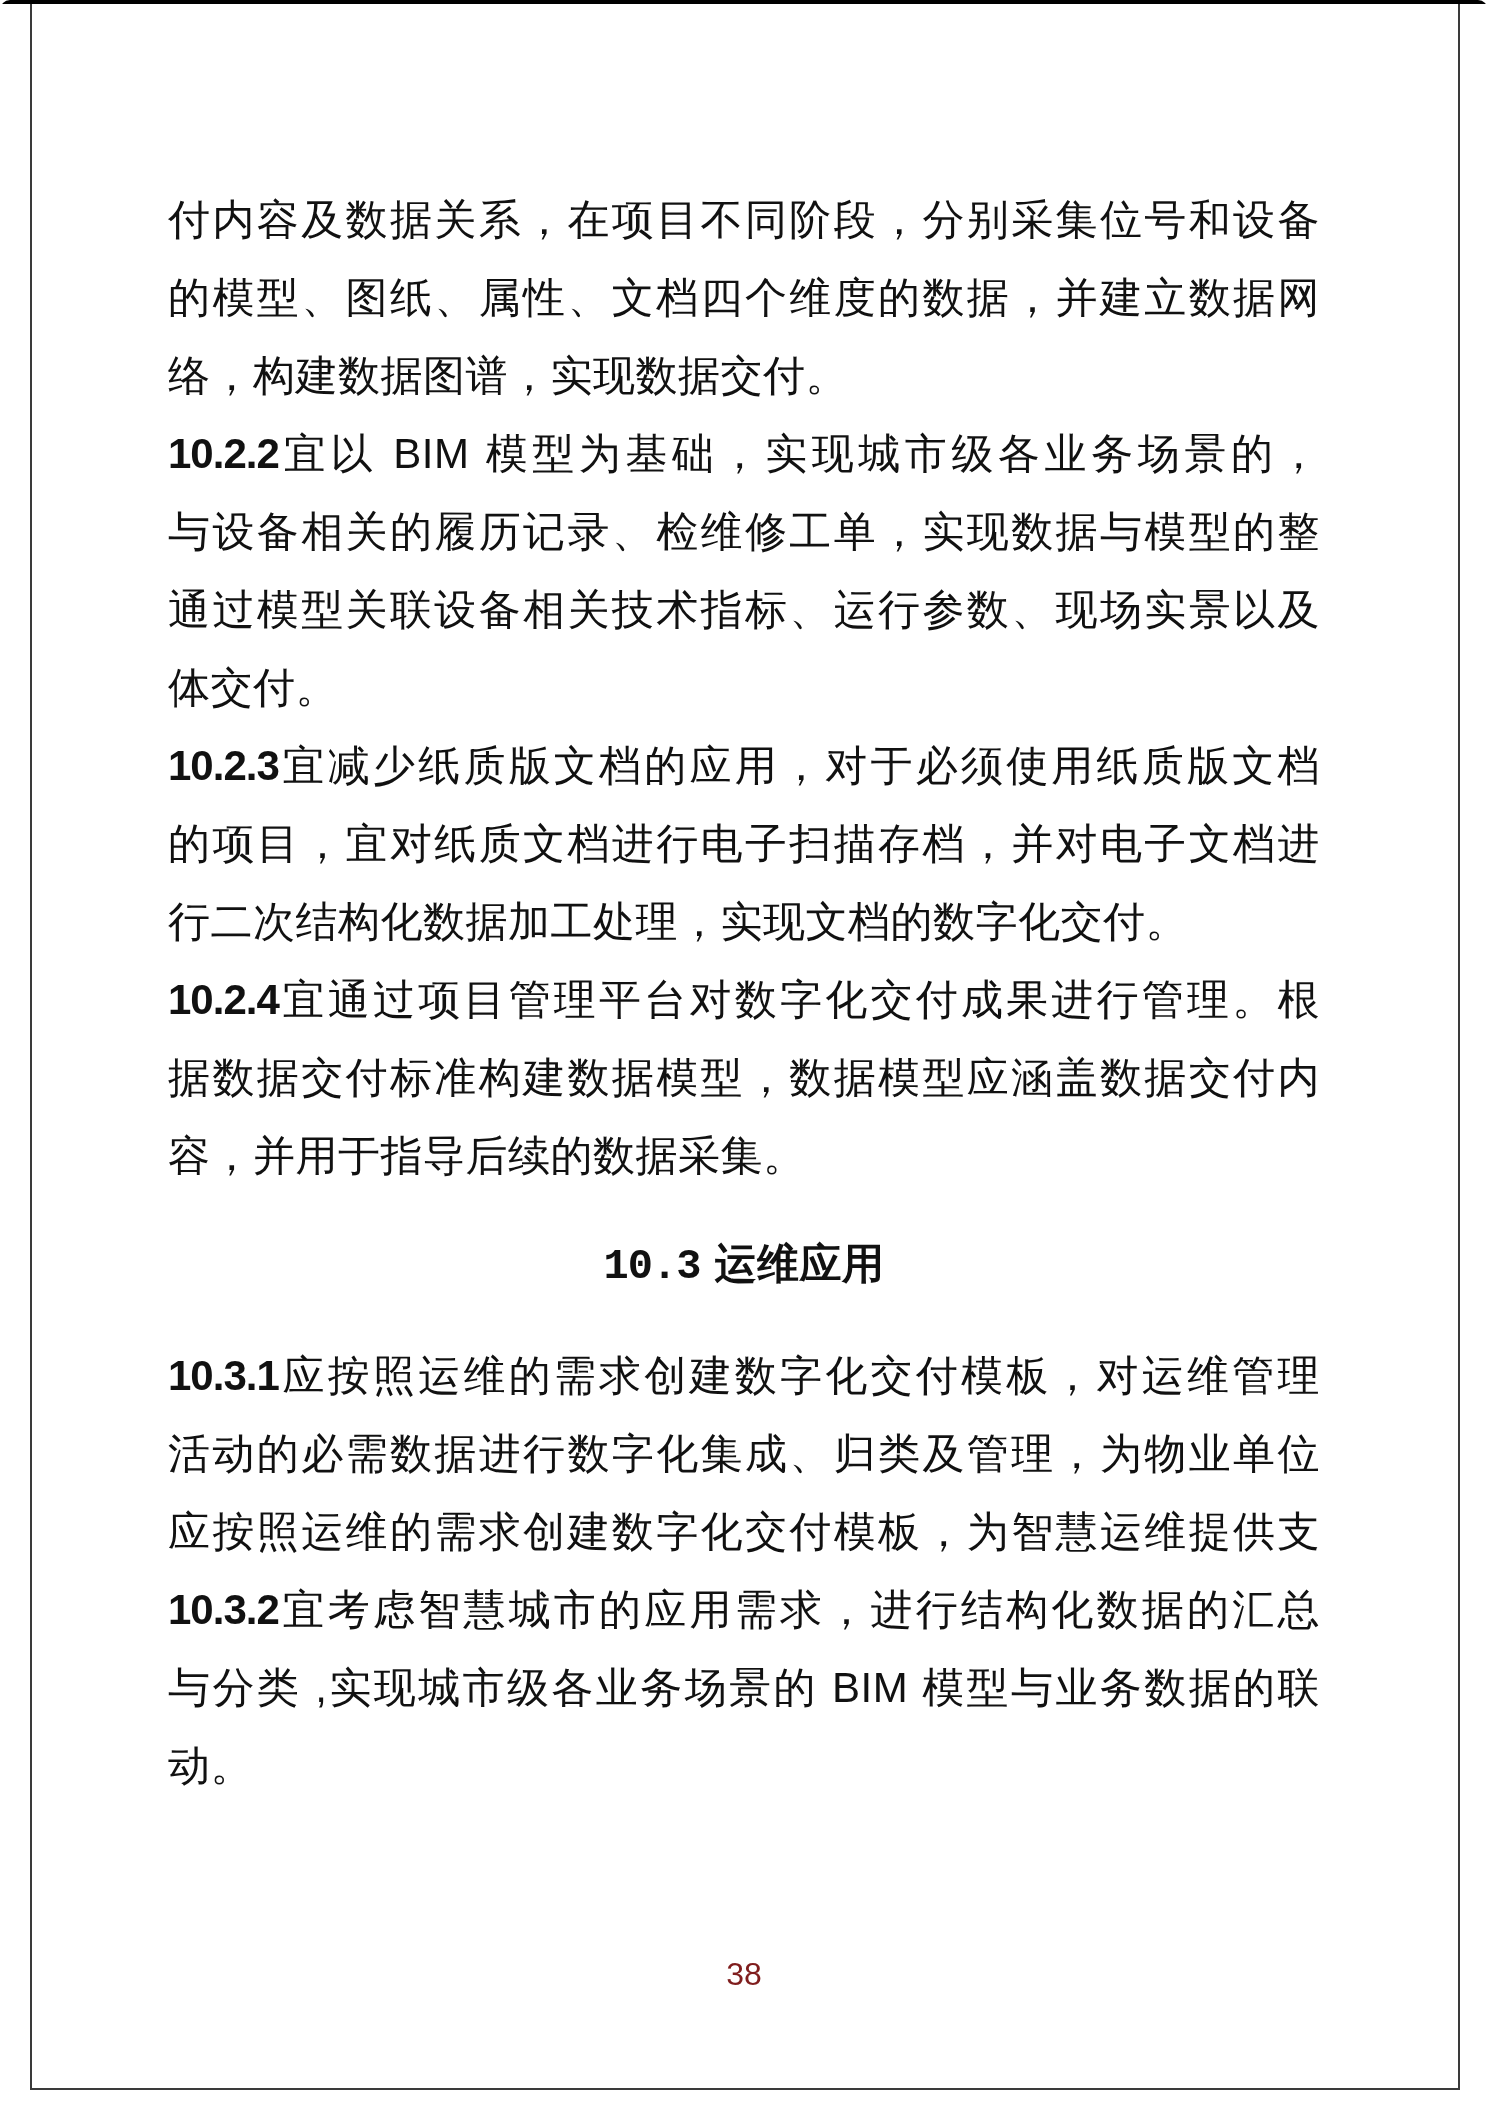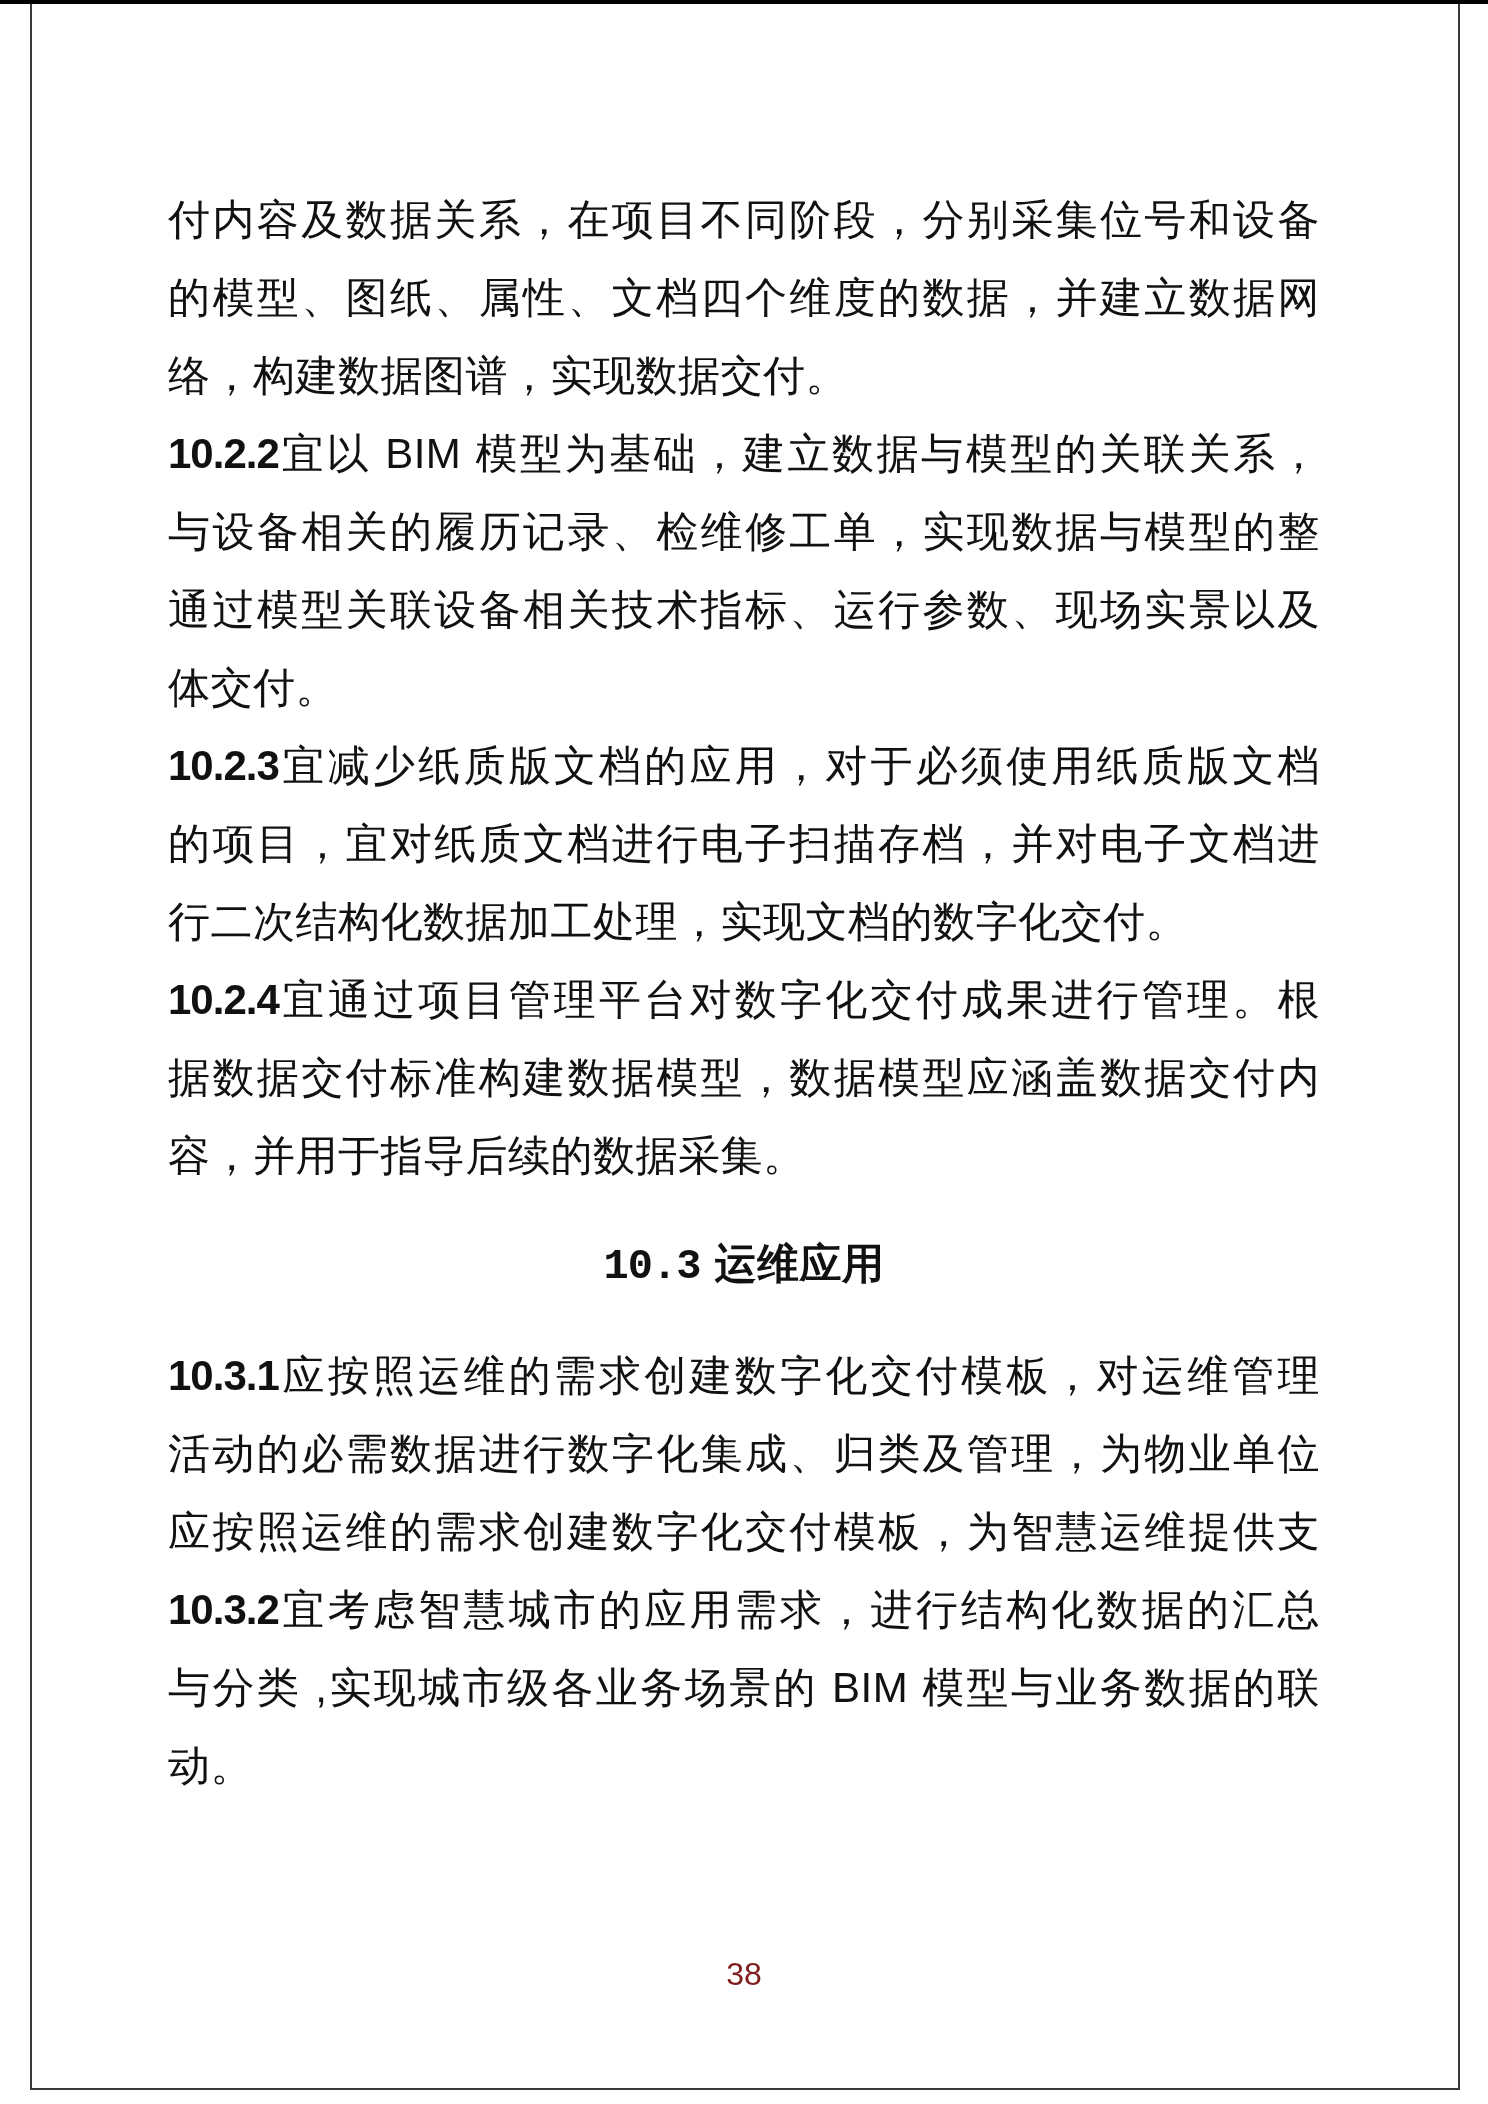--- a/index.html
+++ b/index.html
@@ -4,20 +4,21 @@
 <style>
   html, body { margin: 0; padding: 0; background: #ffffff; }
   .page {
     position: relative;
     width: 1488px;
     height: 2104px;
     background: #ffffff;
     color: #111111;
     font-family: "Liberation Sans", "DejaVu Sans", sans-serif;
     overflow: hidden;
+    border-radius: 10px;
   }
   .frame-top {
     position: absolute;
     top: 0; left: 0;
     width: 100%; height: 4px;
     background: #000000;
   }
   .frame {
     position: absolute;
     top: 4px; left: 30px; right: 28px; bottom: 14px;
@@ -74,21 +75,21 @@
 
 <div class="page">
   <div class="frame-top"></div>
   <div class="frame"></div>
 
   <div class="content">
     <div class="line"><span>付内容及数据关系，在项目不同阶段，分别采集位号和设备</span></div>
     <div class="line"><span>的模型、图纸、属性、文档四个维度的数据，并建立数据网</span></div>
     <div class="line end"><span>络，构建数据图谱，实现数据交付。</span></div>
 
-    <div class="line"><span class="num">10.2.2</span><span>宜以 BIM 模型为基础，建立数据与模型的关联关系，</span></div>
+    <div class="line"><span class="num">10.2.2</span><span>宜以 BIM 模型为基础，实现城市级各业务场景的，</span></div>
     <div class="line"><span>与设备相关的履历记录、检维修工单，实现数据与模型的整</span></div>
     <div class="line"><span>通过模型关联设备相关技术指标、运行参数、现场实景以及</span></div>
     <div class="line end"><span>体交付。</span></div>
 
     <div class="line"><span class="num">10.2.3</span><span>宜减少纸质版文档的应用，对于必须使用纸质版文档</span></div>
     <div class="line"><span>的项目，宜对纸质文档进行电子扫描存档，并对电子文档进</span></div>
     <div class="line end"><span>行二次结构化数据加工处理，实现文档的数字化交付。</span></div>
 
     <div class="line"><span class="num">10.2.4</span><span>宜通过项目管理平台对数字化交付成果进行管理。根</span></div>
     <div class="line"><span>据数据交付标准构建数据模型，数据模型应涵盖数据交付内</span></div>

